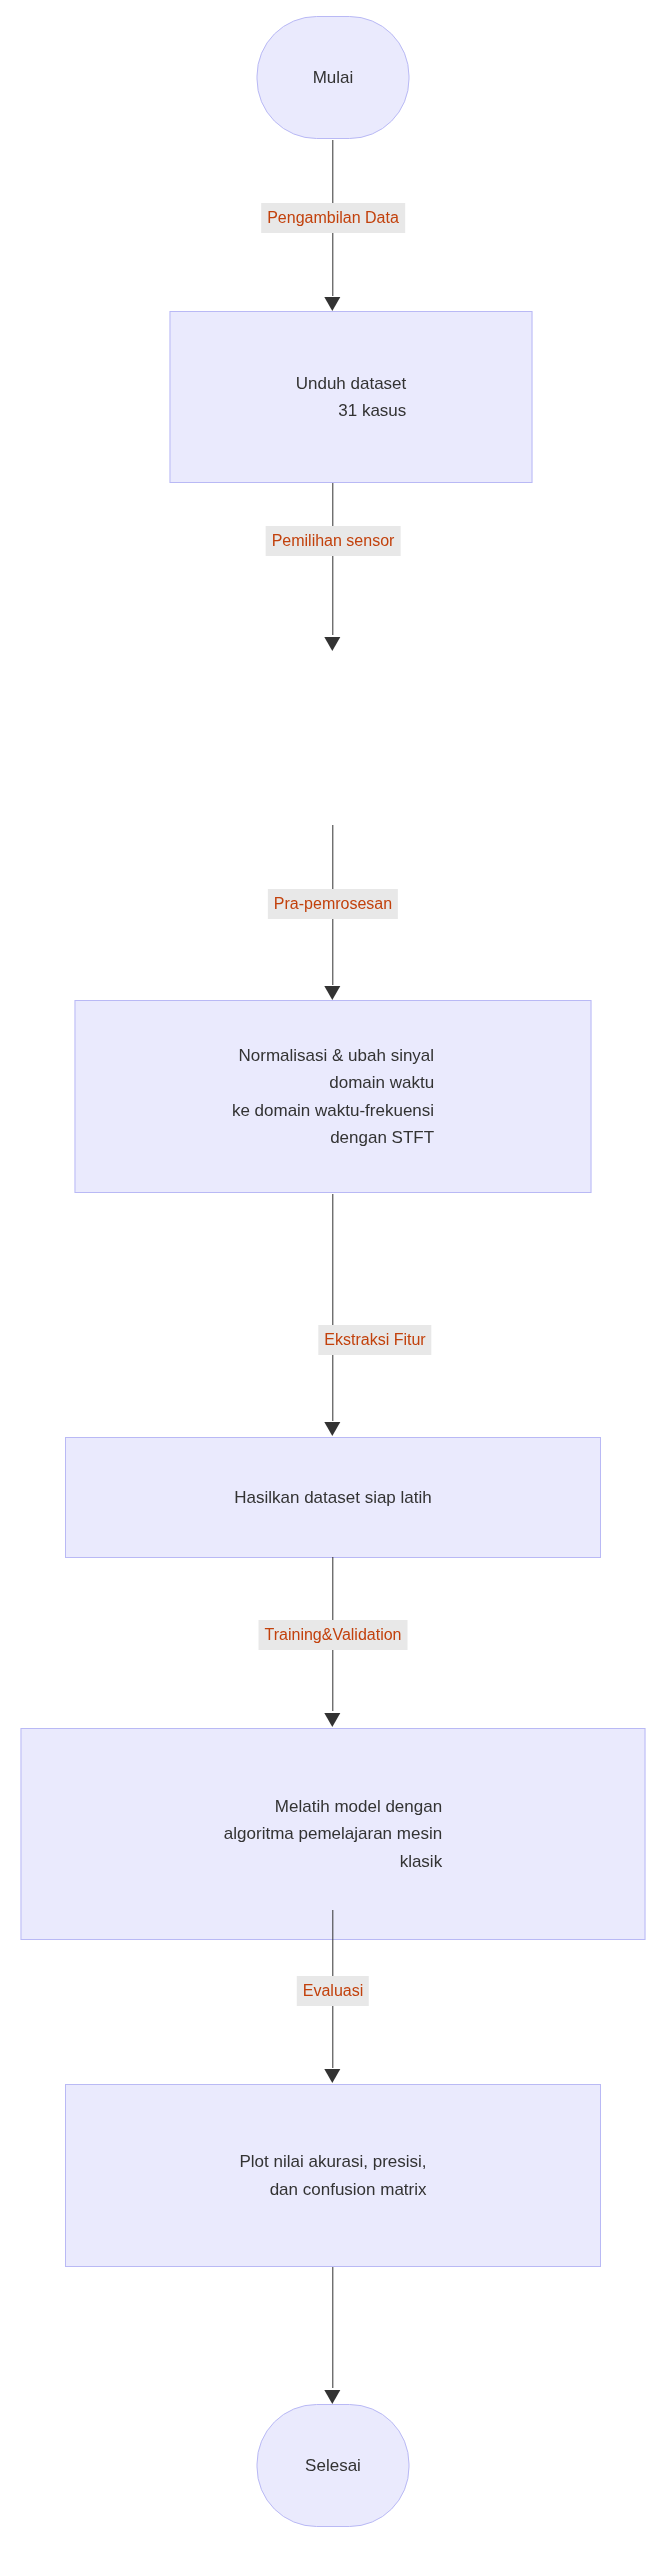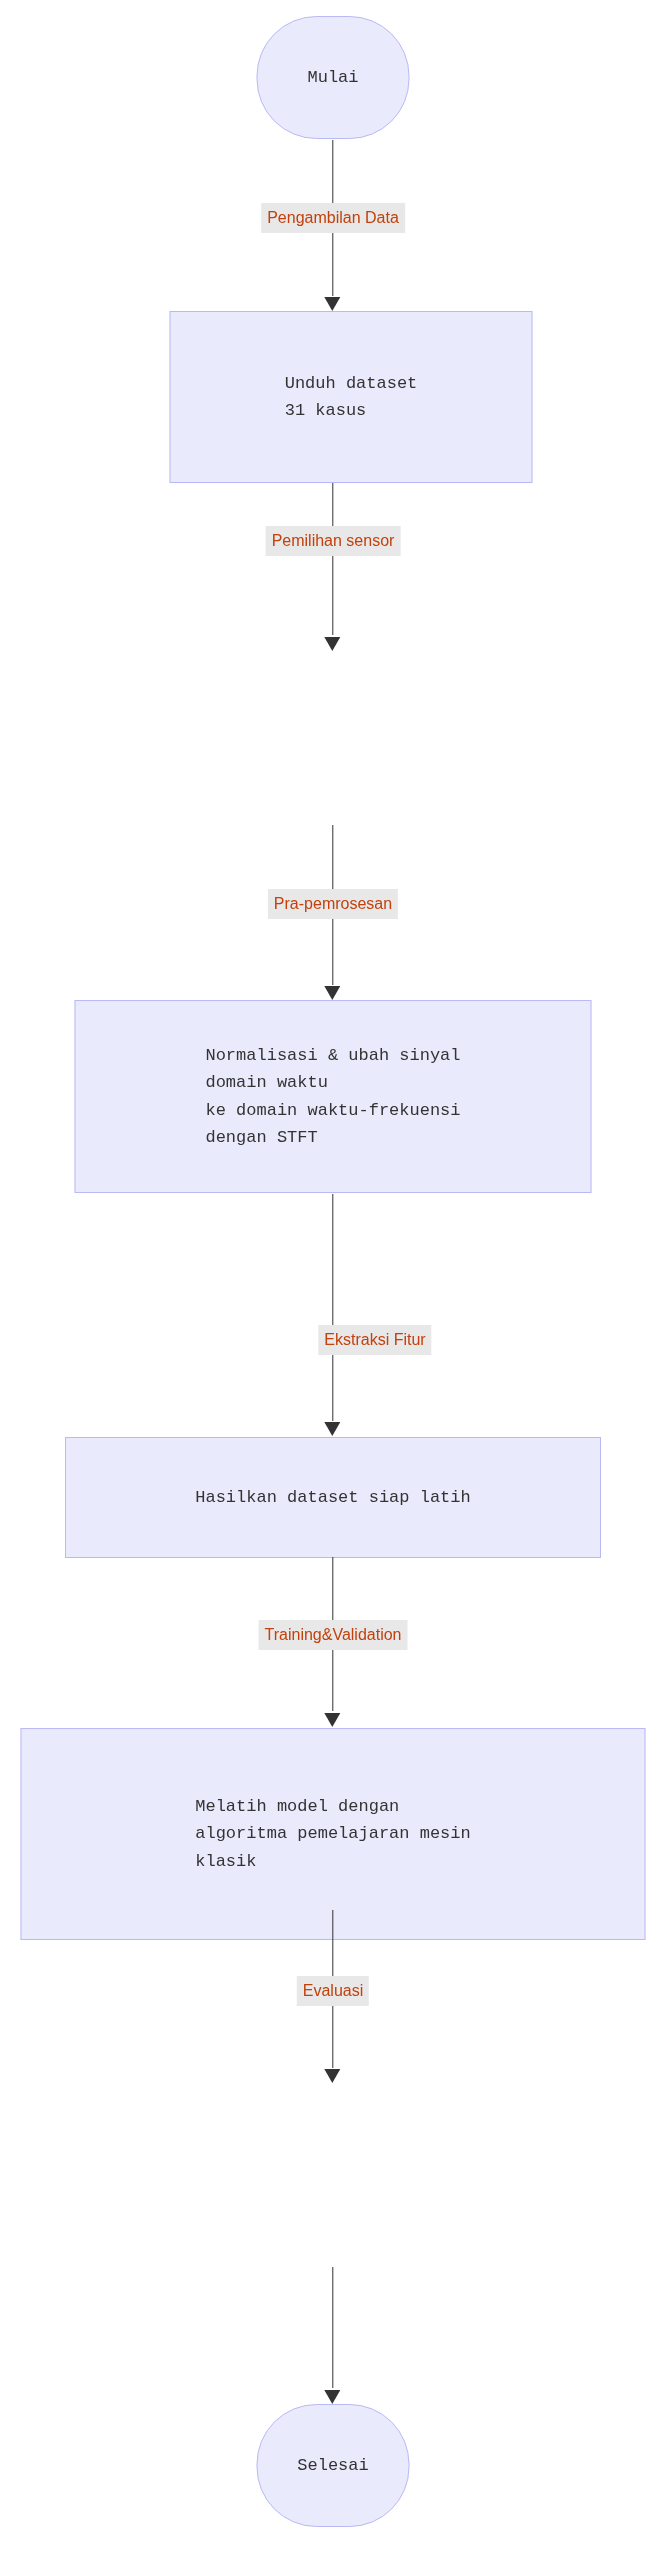--- a/index.html
+++ b/index.html
@@ -21,22 +21,21 @@
   .node{
     position:absolute;
     left:50%;
     transform:translateX(-50%);
     box-sizing:border-box;
     background:#eaeafd;
     border:1.3px solid #b9b9f5;
     display:flex;
     align-items:center;
     justify-content:center;
-    text-align:left;
-    font-family:Liberation Mono, monospace;
+    text-align:right;
   }
   .node .node-label{
     font-size:17px;
     line-height:27.5px;
     color:#333333;
     white-space:pre-line;
     padding:0 9.4px;
   }
   .node.stadium{
     border-radius:60px;
@@ -141,20 +140,24 @@
 algoritma pemelajaran mesin
 klasik</span>
   </div>
 
   <div class="edge" style="top:1910px;height:174px;">
     <div class="line" style="height:158px;"></div>
     <div class="head" style="top:159px;"></div>
   </div>
   <div class="edge-label" style="top:1976px;">Evaluasi</div>
 
+  <div class="node" style="top:2084px;width:536px;height:183px;">
+    <span class="node-label">Plot nilai akurasi, presisi,
+dan confusion matrix</span>
+  </div>
 
   <div class="edge" style="top:2267px;height:138px;">
     <div class="line" style="height:121px;"></div>
     <div class="head" style="top:123px;"></div>
   </div>
 
   <div class="node stadium" style="top:2404px;width:153px;height:123px;">
     <span class="node-label">Selesai</span>
   </div>
 

